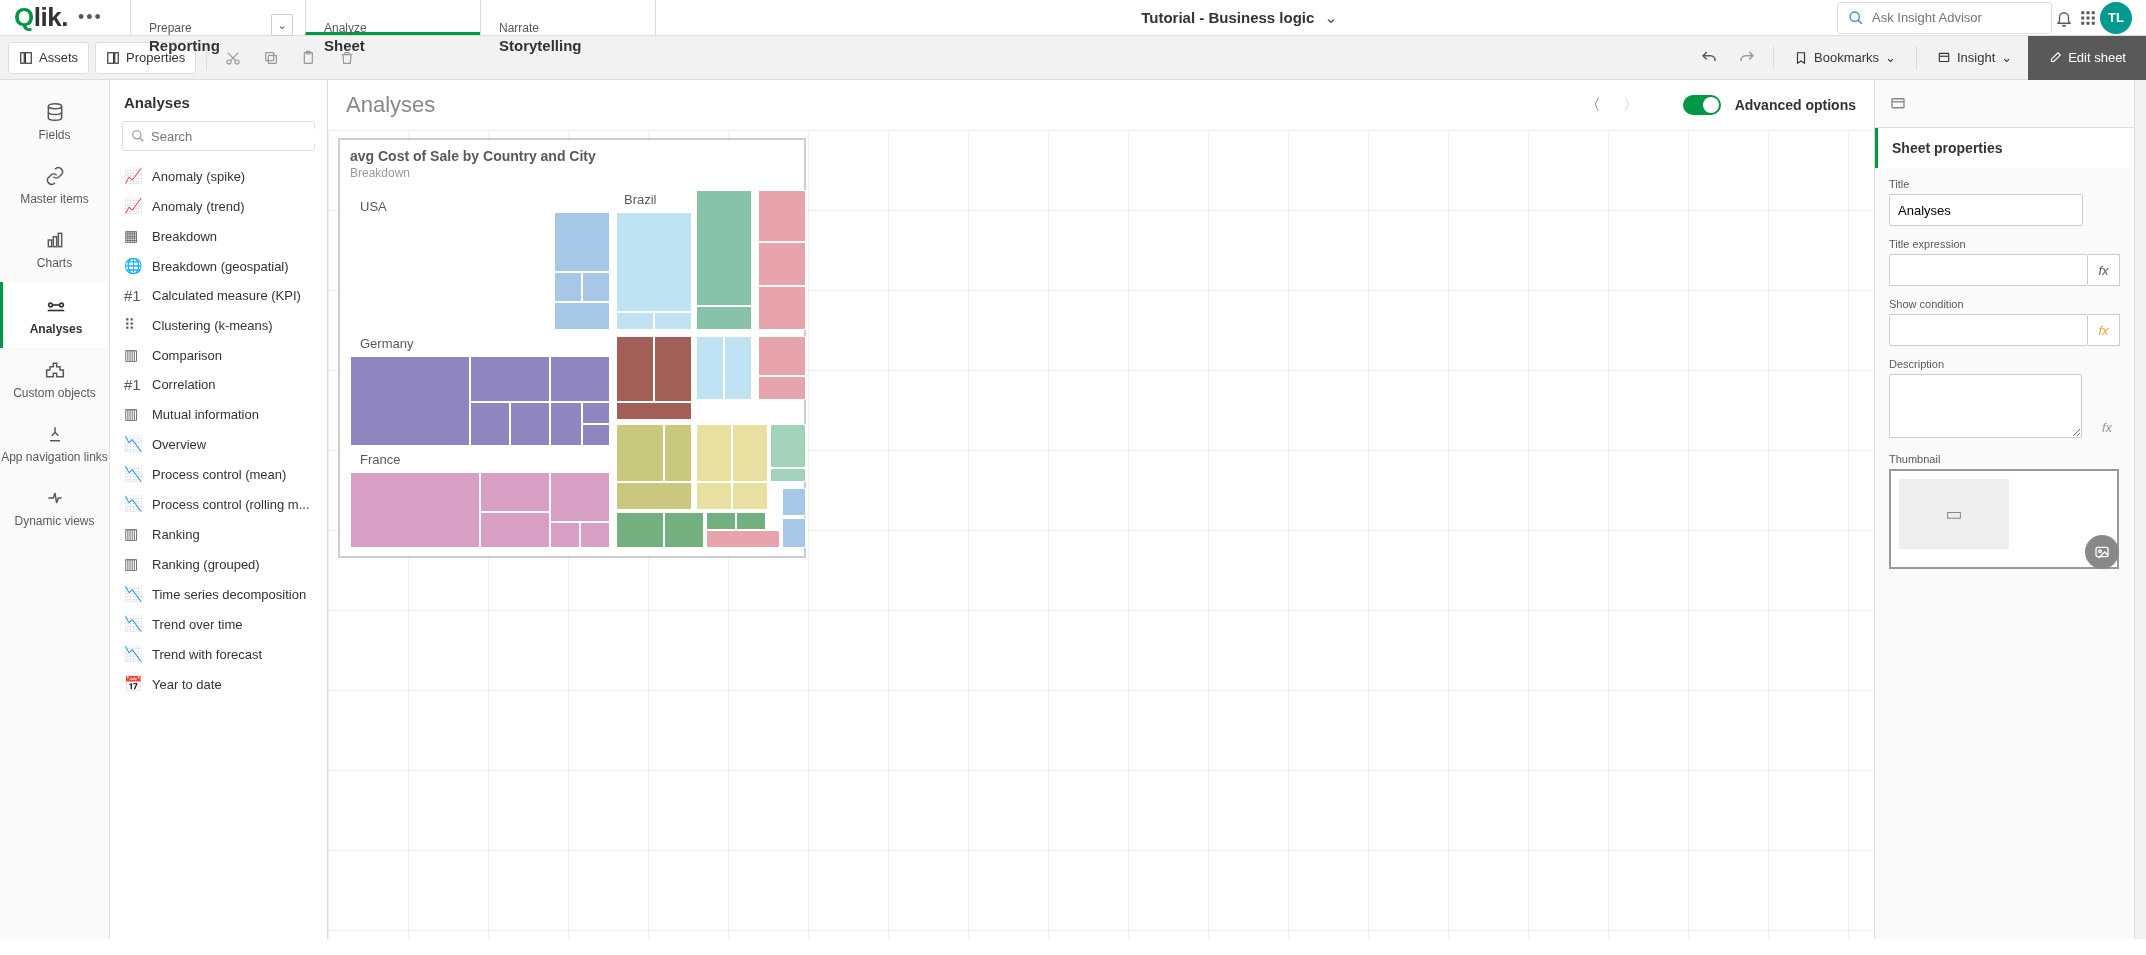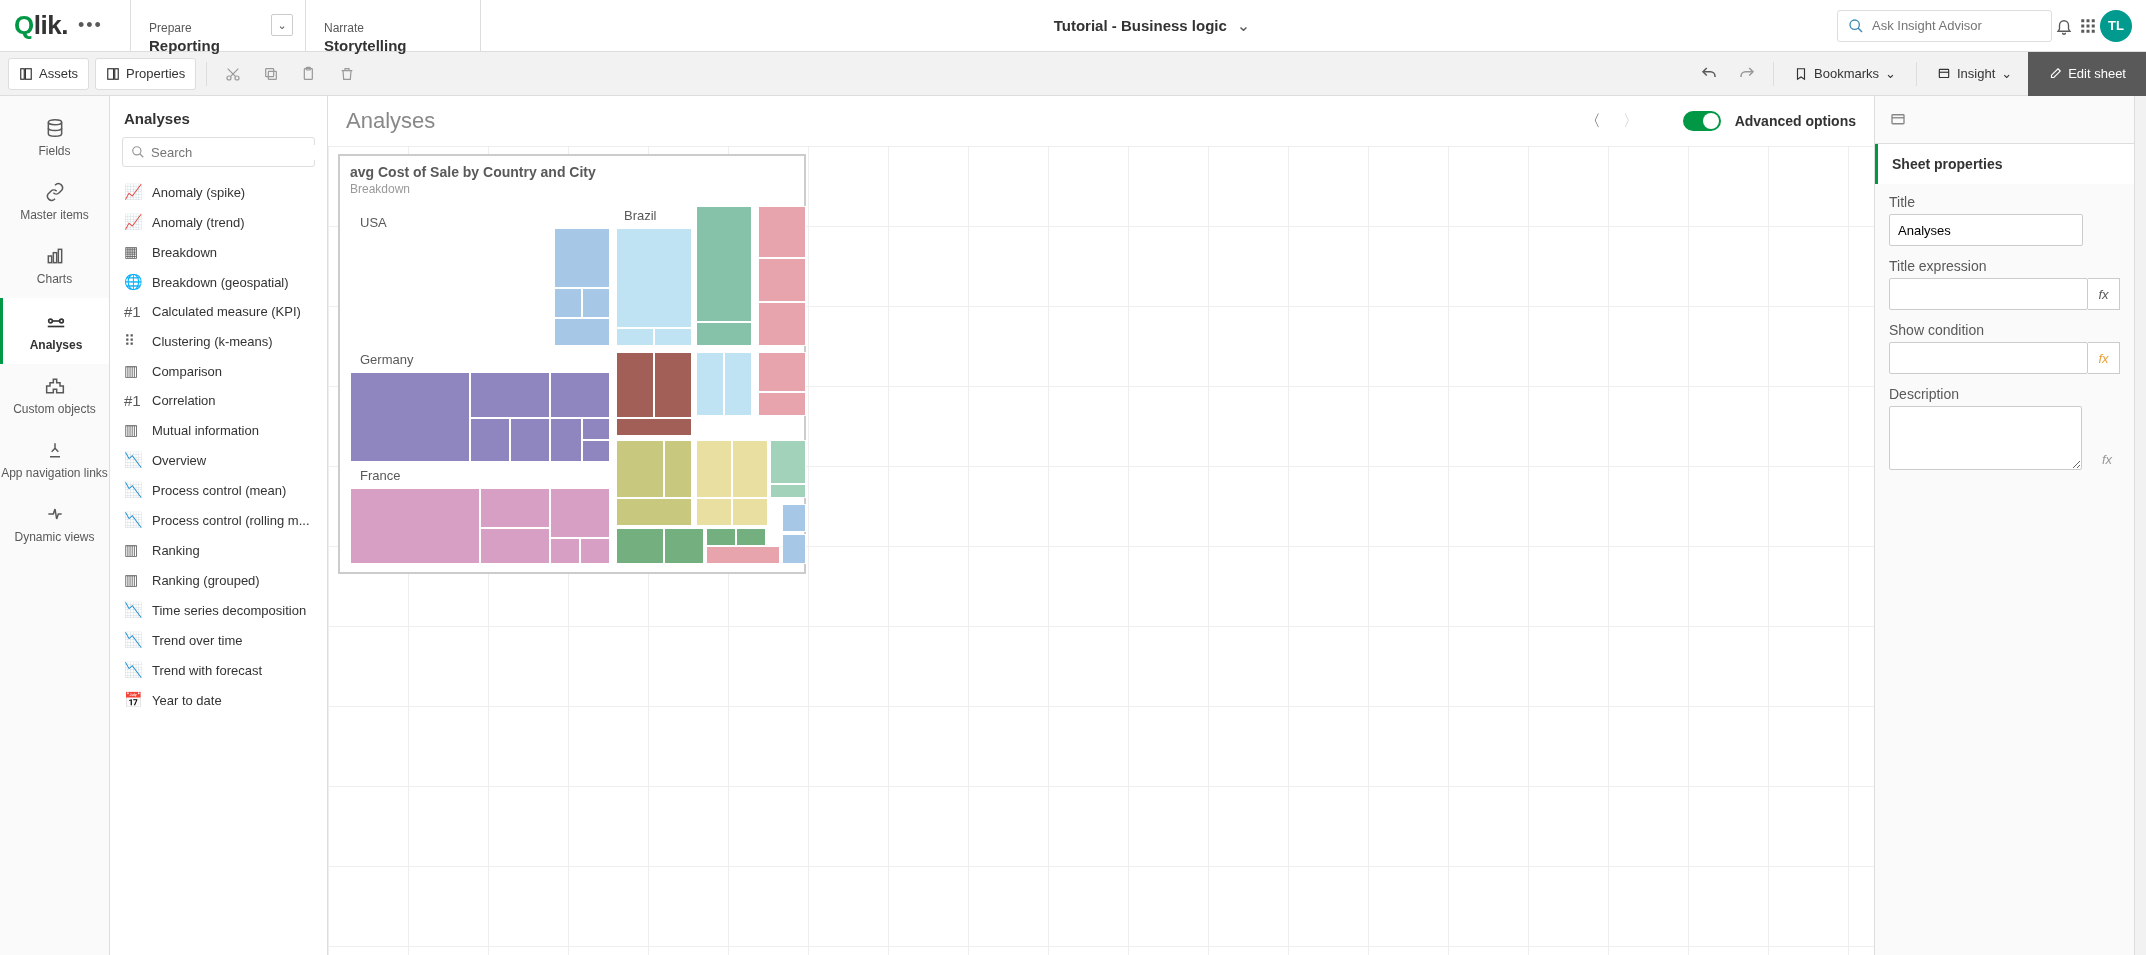--- a/index.html
+++ b/index.html
@@ -1,19 +1,19 @@
 <!DOCTYPE html>
 <html><head>
 <meta charset="utf-8">
 <style>
 * { box-sizing: border-box; margin: 0; padding: 0; font-family: -apple-system, BlinkMacSystemFont, "Segoe UI", Arial, sans-serif; }
 body { background: #fff; color: #333; font-size: 13px; overflow: hidden; }
 
 
-.topbar { height: 52px; display: flex; align-items: stretch; border-bottom: 1px solid #ddd; }
+.topbar { height: 36px; display: flex; align-items: stretch; border-bottom: 1px solid #ddd; }
 .logo-area { width: 130px; display: flex; align-items: center; padding: 0 14px; gap: 10px; }
 .logo-q { font-size: 26px; font-weight: 700; color: #333; letter-spacing: -0.5px; }
 .logo-q .green-o { color: #009845; }
 .more-dots { font-size: 18px; color: #595959; cursor: pointer; letter-spacing: 2px; }
 .nav-tab { border-left: 1px solid #ddd; padding: 21px 18px 0 18px; min-width: 175px; display: flex; flex-direction: column; justify-content: flex-start; position: relative; cursor: pointer; }
 .nav-tab.active { border-bottom: 3px solid #009845; }
 .nav-tab .small { font-size: 12px; color: #595959; }
 .nav-tab .big { font-size: 15px; font-weight: 600; color: #333; margin-top: 2px; }
 .nav-tab .chev { position: absolute; right: 12px; top: 14px; width: 22px; height: 22px; border: 1px solid #ccc; border-radius: 2px; display: flex; align-items: center; justify-content: center; font-size: 11px; color: #595959; }
 .app-title-area { flex: 1; display: flex; align-items: center; justify-content: center; gap: 10px; border-left: 1px solid #ddd; }
@@ -67,21 +67,21 @@
 .treemap { margin-top: 10px; height: 360px; position: relative; }
 .tm-block { position: absolute; border: 1px solid #fff; }
 .tm-label { position: absolute; font-size: 13px; color: #595959; padding: 2px 4px; }
 .tm-cell-label { font-size: 11px; color: #fff; padding: 4px; }
 
 
 .props { width: 260px; border-left: 1px solid #ddd; background: #fafafa; display: flex; flex-direction: column; }
 .props-top { height: 48px; border-bottom: 1px solid #ddd; display: flex; align-items: center; padding: 0 14px; }
 .props-section-head { padding: 12px 14px; font-size: 14px; font-weight: 600; border-left: 3px solid #009845; background: #fff; }
 .props-body { padding: 10px 14px; display: flex; flex-direction: column; gap: 12px; overflow-y: auto; }
-.prop-field label { font-size: 14px; color: #595959; display: block; margin-bottom: 4px; }
+.prop-field label { font-size: 11px; color: #595959; display: block; margin-bottom: 4px; }
 .prop-input-row { display: flex; }
 .prop-input { flex: 1; height: 32px; border: 1px solid #ccc; background: #fff; padding: 0 8px; font-size: 13px; border-radius: 2px; }
 .fx-btn { width: 32px; height: 32px; border: 1px solid #ccc; border-left: none; background: #fff; display: flex; align-items: center; justify-content: center; font-style: italic; cursor: pointer; font-size: 13px; color: #595959; }
 .fx-btn.orange { color: #e8a23d; }
 textarea.prop-input { height: 64px; padding: 6px 8px; resize: both; }
 .thumb-box { width: 230px; height: 100px; border: 2px solid #999; background: #fff; position: relative; }
 .thumb-inner { width: 110px; height: 70px; background: #eee; margin: 8px; display: flex; align-items: center; justify-content: center; color: #888; font-size: 18px; }
 .thumb-fab { position: absolute; right: -2px; bottom: -2px; width: 34px; height: 34px; border-radius: 50%; background: #888; color: #fff; display: flex; align-items: center; justify-content: center; font-size: 16px; cursor: pointer; }
 .ws-divider { width:1px; height:24px; background:#ddd; margin:0 4px; }
 .scrollbar-stub { width: 12px; background: #f2f2f2; border-left: 1px solid #ddd; }
@@ -93,20 +93,24 @@
 
 <div class="topbar">
   <div class="logo-area">
     <span class="logo-q"><span class="green-o">Q</span>lik.</span>
     <span class="more-dots">•••</span>
   </div>
   <div class="nav-tab">
     <span class="small">Prepare</span>
     <span class="big">Reporting</span>
     <span class="chev">⌄</span>
+  </div>
+  <div class="nav-tab active">
+    <span class="small">Analyze</span>
+    <span class="big">Sheet</span>
   </div>
   <div class="nav-tab">
     <span class="small">Narrate</span>
     <span class="big">Storytelling</span>
   </div>
   <div class="app-title-area">
     <span class="app-title">Tutorial - Business logic</span>
     <span style="font-size:16px;color:#595959;cursor:pointer;">⌄</span>
   </div>
   <div class="right-tools">
@@ -495,17 +499,30 @@
           <div class="fx-btn orange">fx</div>
         </div>
       </div>
       <div class="prop-field">
         <label>Description</label>
         <div style="position:relative;">
           <textarea class="prop-input" style=""></textarea>
           <span style="position:absolute;right:8px;bottom:6px;font-style:italic;color:#999;font-size:13px;">fx</span>
         </div>
       </div>
+      <div class="prop-field">
+        <label>Thumbnail</label>
+        <div class="thumb-box">
+          <div class="thumb-inner">▭</div>
+          <div class="thumb-fab">
+            <svg width="16" height="16" viewBox="0 0 24 24" fill="none" stroke="currentColor" stroke-width="2">
+                <rect x="3" y="5" width="18" height="14" rx="2"></rect>
+                <circle cx="9" cy="11" r="2"></circle>
+                <path d="M21 17l-5-5-9 9"></path>
+              </svg>
+          </div>
+        </div>
+      </div>
     </div>
   </div>
   <div class="scrollbar-stub"></div>
 
 </div>
 
 </body></html>

